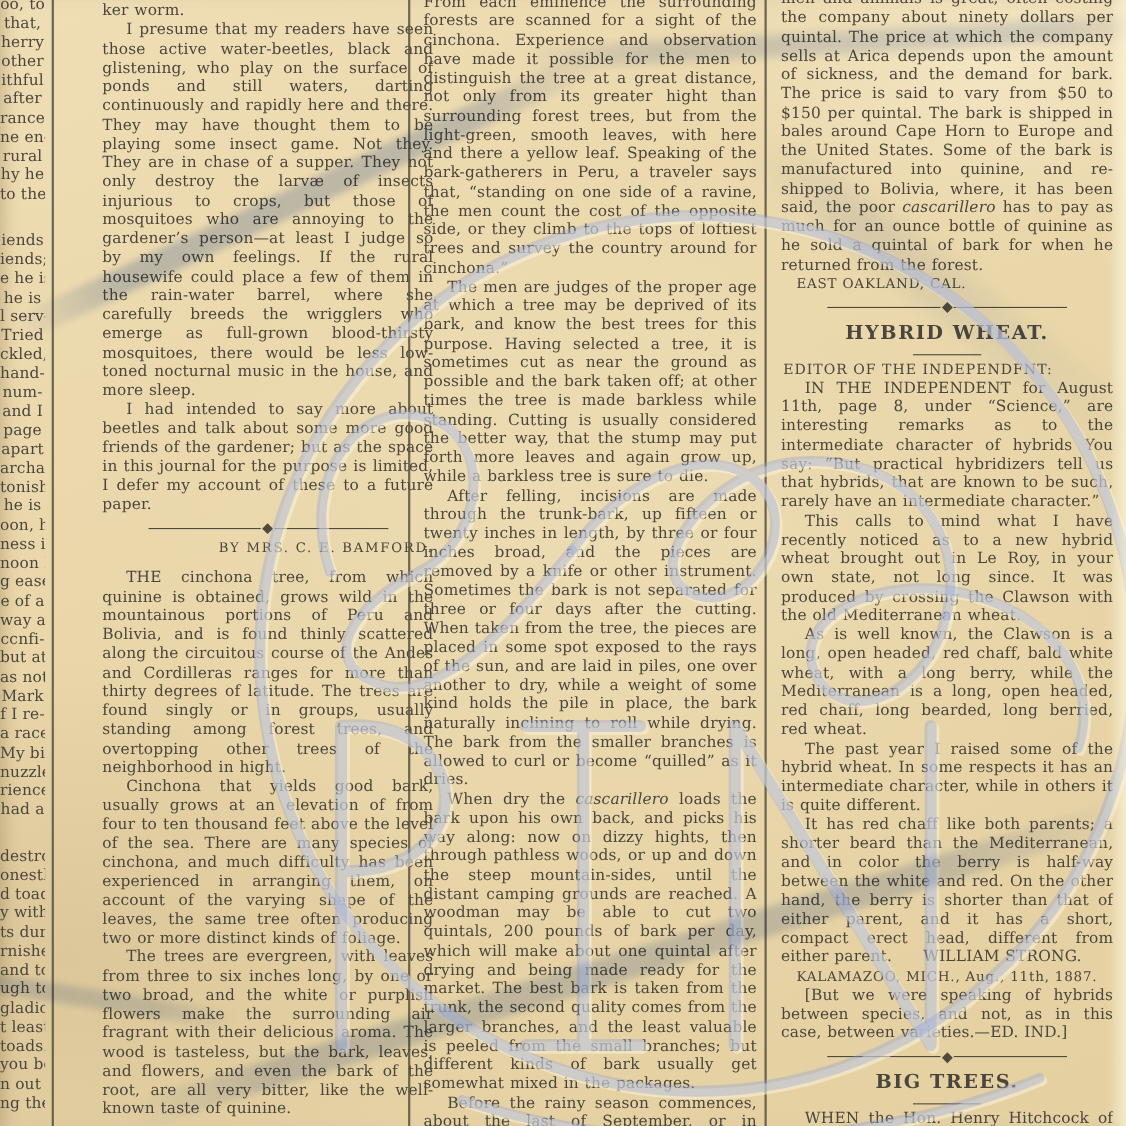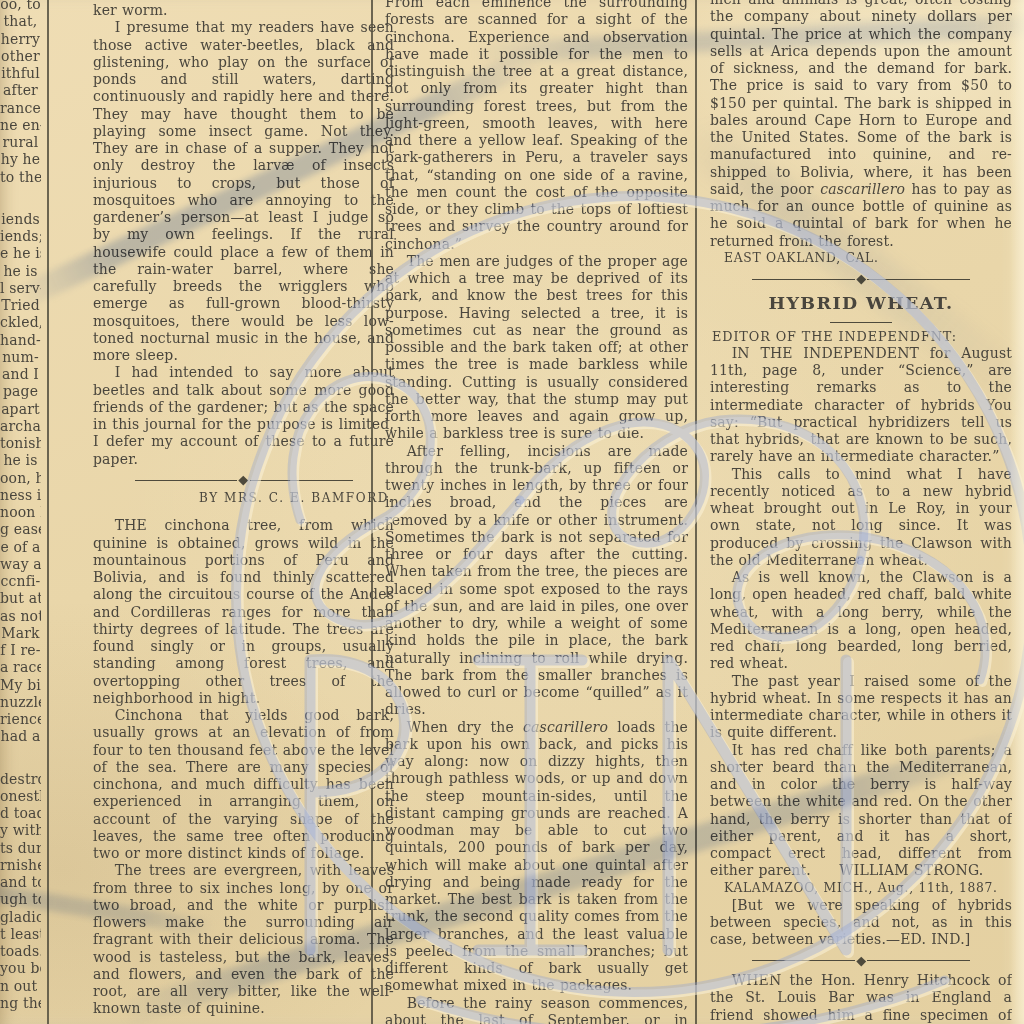--- a/index.html
+++ b/index.html
@@ -183,20 +183,24 @@
         <p class="para">As is well known, the Clawson is a long, open headed, red chaff, bald white wheat, with a long berry, while the Mediterranean is a long, open headed, red chaff, long bearded, long berried, red wheat.</p>
         <p class="para">The past year I raised some of the hybrid wheat.  In some respects it has an intermediate character, while in others it is quite different.</p>
         <p class="para">It has red chaff like both parents; a shorter beard than the Mediterranean, and in color the berry is half-way between the white and red.  On the other hand, the berry is shorter than that of either parent, and it has a short, compact erect head, different from either parent.  WILLIAM STRONG.</p>
         <p class="dateline">KALAMAZOO, MICH., Aug., 11th, 1887.</p>
         <p class="para">[But we were speaking of hybrids between species, and not, as in this case, between varieties.—ED. IND.]</p>
         <div class="divider">
           <span class="dline"></span>
           <span class="ddiamond"></span>
           <span class="dline"></span>
         </div>
+        <div class="headline-wrap">
+          <h2 class="headline">BIG TREES.</h2>
+          <div class="hrule"></div>
+        </div>
         <p class="para">WHEN the Hon. Henry Hitchcock of the St. Louis Bar was in England a friend showed him a fine specimen of the Wellingtonia Britannica gigantia, and he assured his friend that the Sequoia American a gigantia grew to 350 feet in hight.  His friend</p>
       </div>
   </div>
 
   <svg class="watermark" viewBox="0 0 1024 1024" aria-hidden="true">
     <g fill="none" stroke-linecap="round" stroke-linejoin="round">
       <g stroke="#fbf2d8" stroke-opacity="0.55" transform="translate(2.5,2.5)">
         <circle cx="634" cy="594" r="398" stroke-width="10"></circle>
         <path stroke-width="9" d="M 300 520 C 270 430 330 360 390 380 C 450 400 440 490 380 520 C 320 550 290 600 340 620 C 400 645 470 560 520 500"></path>
         <path stroke-width="9" d="M 520 500 C 570 430 650 400 690 440 C 730 480 680 560 630 540 C 580 520 640 430 720 420 C 820 410 880 480 860 560"></path>

